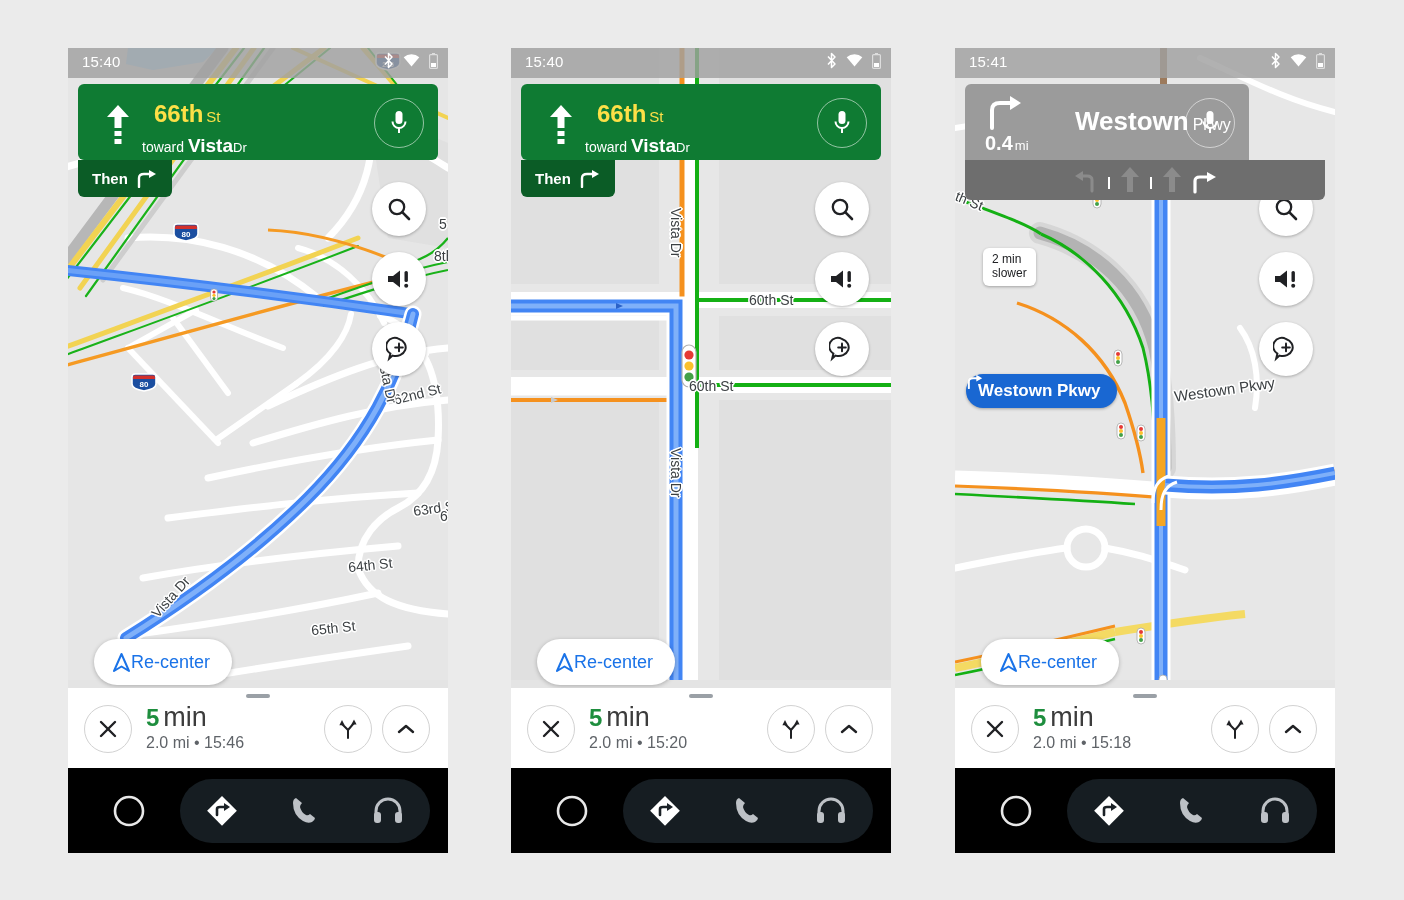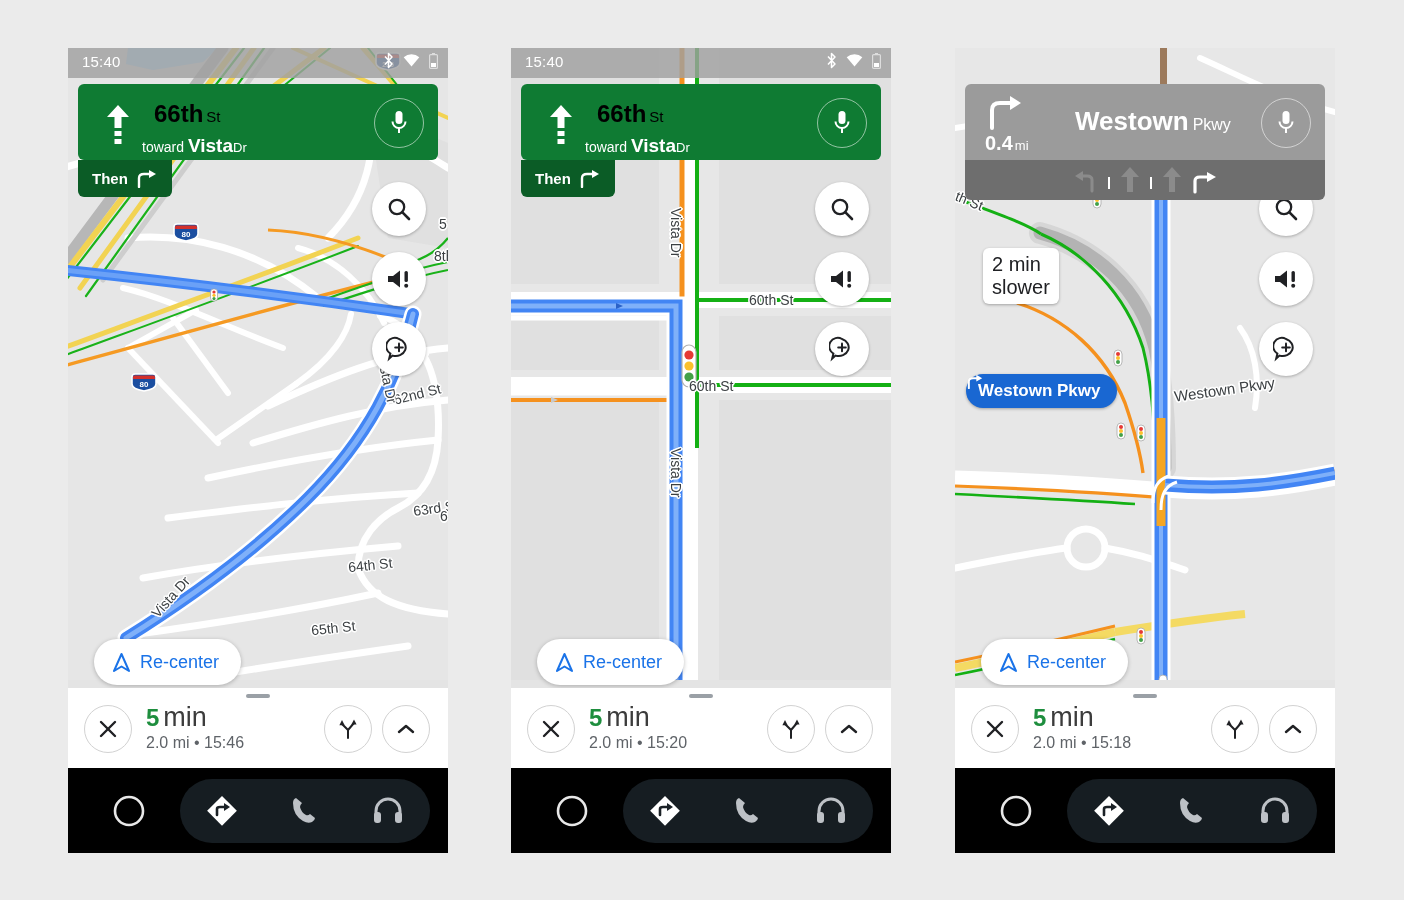--- a/index.html
+++ b/index.html
@@ -48,21 +48,21 @@
   }
   .map svg{position:absolute;left:0;top:0;}
 
   
   .navcard{
     position:absolute;left:10px;top:36px;width:360px;height:76px;
     background:#0f7b33;border-radius:6px;z-index:30;
   }
   .navcard .arrow-up{position:absolute;left:26px;top:19px;}
   .navcard .nc-line1{
-    position:absolute;left:76px;top:16px;color:#000000;
+    position:absolute;left:76px;top:16px;color:#fde047;
     font-size:24px;font-weight:bold;white-space:nowrap;
   }
   .navcard .nc-line1 .small{font-size:15px;font-weight:normal;margin-left:3px;}
   .navcard .nc-line2{
     position:absolute;left:64px;top:51px;color:#fff;
     font-size:14px;white-space:nowrap;
   }
   .navcard .nc-line2 b{font-size:19px;font-weight:bold;}
   .navcard .nc-line2 .small{font-size:13px;font-weight:normal;}
   .mic-btn{
@@ -72,21 +72,21 @@
   }
   .then-chip{
     position:absolute;left:10px;top:112px;
     background:#0b5c26;color:#fff;border-radius:0 0 6px 6px;
     height:37px;padding:0 14px;display:flex;align-items:center;gap:8px;
     font-size:15px;font-weight:bold;z-index:29;
   }
 
   
   .navcard-grey{
-    position:absolute;left:10px;top:36px;width:360px;height:76px;
+    position:absolute;left:10px;top:36px;width:284px;height:76px;
     background:#9b9b9b;border-radius:6px 6px 0 0;z-index:30;
   }
   .navcard-grey .g-turn{position:absolute;left:22px;top:12px;}
   .navcard-grey .g-dist{
     position:absolute;left:20px;top:48px;color:#fff;font-size:20px;font-weight:bold;
   }
   .navcard-grey .g-dist .small{font-size:13px;font-weight:normal;margin-left:2px;}
   .navcard-grey .g-name{
     position:absolute;left:110px;top:22px;color:#fff;font-size:26px;font-weight:bold;white-space:nowrap;
   }
@@ -105,21 +105,21 @@
   }
   .mb1{top:134px;}
   .mb2{top:204px;}
   .mb3{top:274px;}
 
   
   .recenter{
     position:absolute;left:26px;bottom:22px;
     height:46px;background:#fff;border-radius:23px;
     box-shadow:0 1px 4px rgba(0,0,0,.25);
-    display:flex;align-items:center;gap:9px;padding:0 22px 0 18px;z-index:26;
+    display:flex;align-items:center;padding:0 22px 0 18px;z-index:26;
   }
   .recenter span{color:#1a73e8;font-size:18px;font-weight:500;}
 
   
   .sheet{
     position:absolute;left:0;bottom:85px;width:380px;height:80px;
     background:#fff;z-index:35;
   }
   .grabber{
     position:absolute;left:50%;top:6px;transform:translateX(-50%);
@@ -154,21 +154,21 @@
     position:absolute;left:112px;top:50%;transform:translateY(-50%);
     width:250px;height:64px;border-radius:32px;background:#161d22;
     display:flex;align-items:center;justify-content:space-around;
   }
   .sys-item{width:56px;height:56px;display:flex;align-items:center;justify-content:center;}
 
   
   .callout{
     position:absolute;background:#fff;border-radius:6px;
     box-shadow:0 1px 3px rgba(0,0,0,.3);
-    padding:5px 9px;font-size:20px;color:#202124;line-height:1.15;z-index:20;
+    padding:5px 9px;font-size:12px;color:#202124;line-height:1.15;z-index:20;
   }
   .routelabel{
     position:absolute;background:#1967d2;color:#fff;border-radius:18px;
     height:34px;padding:0 16px 0 12px;display:flex;align-items:center;gap:8px;
     font-size:17px;font-weight:bold;box-shadow:0 1px 3px rgba(0,0,0,.3);z-index:21;
     white-space:nowrap;
   }
   .maplabel{
     position:absolute;font-size:14px;color:#3c4043;white-space:nowrap;z-index:12;
     text-shadow:
@@ -722,20 +722,36 @@
         <path d="M3,17 L3,9 Q3,5 8,5 L15,5" fill="none" stroke="#fff" stroke-width="2.4" stroke-linecap="round"></path>
         <path d="M12,1 L19,5 L12,9 Z" fill="#fff"></path>
       </svg>
       <span>Westown Pkwy</span>
     </div>
 
     <div class="maplabel" style="left:4px;top:140px;transform:rotate(22deg);transform-origin:left top;">th St</div>
     <div class="maplabel" style="left:218px;top:340px;transform:rotate(-8deg);transform-origin:left top;font-size:15px;">Westown Pkwy</div>
   </div>
 
+  <div class="statusbar">
+    <div class="status-time">15:41</div>
+    <div class="status-icons">
+      <svg class="ic-bt" viewBox="0 0 11 17">
+            <path d="M2,4.5 L9,12 L5.5,15.5 L5.5,1.5 L9,5 L2,12.5" fill="none" stroke="#fff" stroke-width="1.5" stroke-linejoin="round"></path>
+          </svg>
+      <svg class="ic-wifi" viewBox="0 0 17 17">
+            <path d="M8.5,14.5 L0.7,5.3 A11.5,11.5 0 0 1 16.3,5.3 Z" fill="#fff"></path>
+          </svg>
+      <svg class="ic-batt" viewBox="0 0 9 16">
+            <rect x="3" y="0" width="3" height="1.6" fill="#ddd"></rect>
+            <rect x="0.6" y="1.6" width="7.8" height="13.8" rx="1" fill="none" stroke="#ddd" stroke-width="1.2"></rect>
+            <rect x="2" y="10" width="5" height="4" fill="#fff"></rect>
+          </svg>
+    </div>
+  </div>
 
   <div class="lanecard">
     <svg width="30" height="30" viewBox="0 0 30 30">
       <path d="M22,26 L22,15 Q22,11 17,11 L10,11" fill="none" stroke="#8b8b8b" stroke-width="3" stroke-linecap="round"></path>
       <path d="M13,6 L5,11 L13,16 Z" fill="#8b8b8b"></path>
     </svg>
     <svg width="10" height="18" viewBox="0 0 10 18">
           <rect x="4" y="6" width="2" height="12" fill="#fff"></rect>
         </svg>
     <svg width="24" height="30" viewBox="0 0 24 30">

